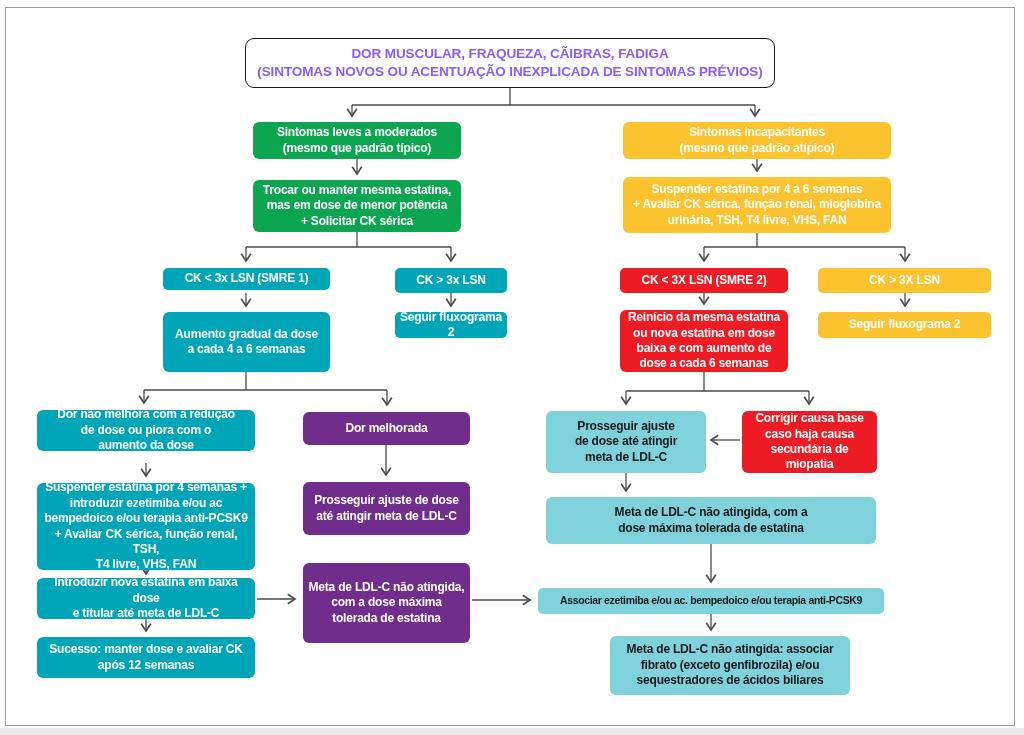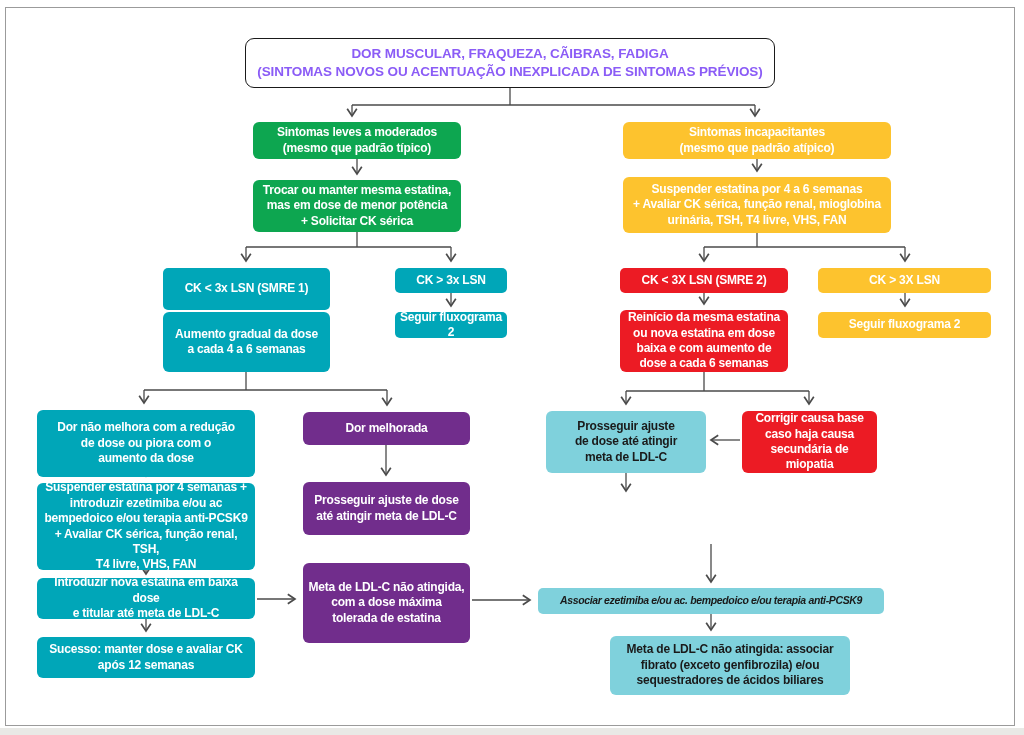--- a/index.html
+++ b/index.html
@@ -102,26 +102,26 @@
   </svg>
 
   <div class="title-box">DOR MUSCULAR, FRAQUEZA, CÃIBRAS, FADIGA
 (SINTOMAS NOVOS OU ACENTUAÇÃO INEXPLICADA DE SINTOMAS PRÉVIOS)</div>
 
   <div class="node green" style="left:253px;top:122px;width:208px;height:37px;">Sintomas leves a moderados
 (mesmo que padrão típico)</div>
   <div class="node green" style="left:253px;top:180px;width:208px;height:52px;">Trocar ou manter mesma estatina,
 mas em dose de menor potência
 + Solicitar CK sérica</div>
-  <div class="node teal" style="left:163px;top:268px;width:167px;height:42px;border-radius:5px;">CK &lt; 3x LSN (SMRE 1)</div>
+  <div class="node teal" style="left:163px;top:268px;width:167px;height:22px;border-radius:5px;">CK &lt; 3x LSN (SMRE 1)</div>
   <div class="node teal" style="left:395px;top:268px;width:112px;height:25px;border-radius:5px;">CK &gt; 3x LSN</div>
   <div class="node teal" style="left:163px;top:312px;width:167px;height:60px;">Aumento gradual da dose
 a cada 4 a 6 semanas</div>
   <div class="node teal" style="left:395px;top:312px;width:112px;height:26px;border-radius:5px;">Seguir fluxograma 2</div>
-  <div class="node teal" style="left:37px;top:410px;width:218px;height:67px;">Dor não melhora com a redução
+  <div class="node teal" style="left:37px;top:410px;width:218px;height:41px;">Dor não melhora com a redução
 de dose ou piora com o
 aumento da dose</div>
   <div class="node teal" style="left:37px;top:483px;width:218px;height:87px;">Suspender estatina por 4 semanas +
 introduzir ezetimiba e/ou ac
 bempedoico e/ou terapia anti-PCSK9
 + Avaliar CK sérica, função renal, TSH,
 T4 livre, VHS, FAN</div>
   <div class="node teal" style="left:37px;top:578px;width:218px;height:41px;">Introduzir nova estatina em baixa dose
 e titular até meta de LDL-C</div>
   <div class="node teal" style="left:37px;top:637px;width:218px;height:41px;">Sucesso: manter dose e avaliar CK
@@ -146,17 +146,19 @@
 baixa e com aumento de
 dose a cada 6 semanas</div>
   <div class="node yellow" style="left:818px;top:312px;width:173px;height:26px;border-radius:5px;">Seguir fluxograma 2</div>
   <div class="node lightblue" style="left:546px;top:411px;width:160px;height:62px;">Prosseguir ajuste
 de dose até atingir
 meta de LDL-C</div>
   <div class="node red" style="left:742px;top:411px;width:135px;height:62px;">Corrigir causa base
 caso haja causa
 secundária de
 miopatia</div>
-  <div class="node lightblue nowrap" style="left:538px;top:588px;width:346px;height:26px;border-radius:5px;font-style:italic;">Associar ezetimiba e/ou ac. bempedoico e/ou terapia anti-PCSK9</div>
+  <div class="node lightblue" style="left:546px;top:497px;width:330px;height:47px;">Meta de LDL-C não atingida, com a
+dose máxima tolerada de estatina</div>
+  <div class="node lightblue nowrap" style="left:538px;top:588px;width:346px;height:26px;border-radius:5px;">Associar ezetimiba e/ou ac. bempedoico e/ou terapia anti-PCSK9</div>
   <div class="node lightblue" style="left:610px;top:636px;width:240px;height:59px;">Meta de LDL-C não atingida: associar
 fibrato (exceto genfibrozila) e/ou
 sequestradores de ácidos biliares</div>
 </div>
 
 </body></html>

